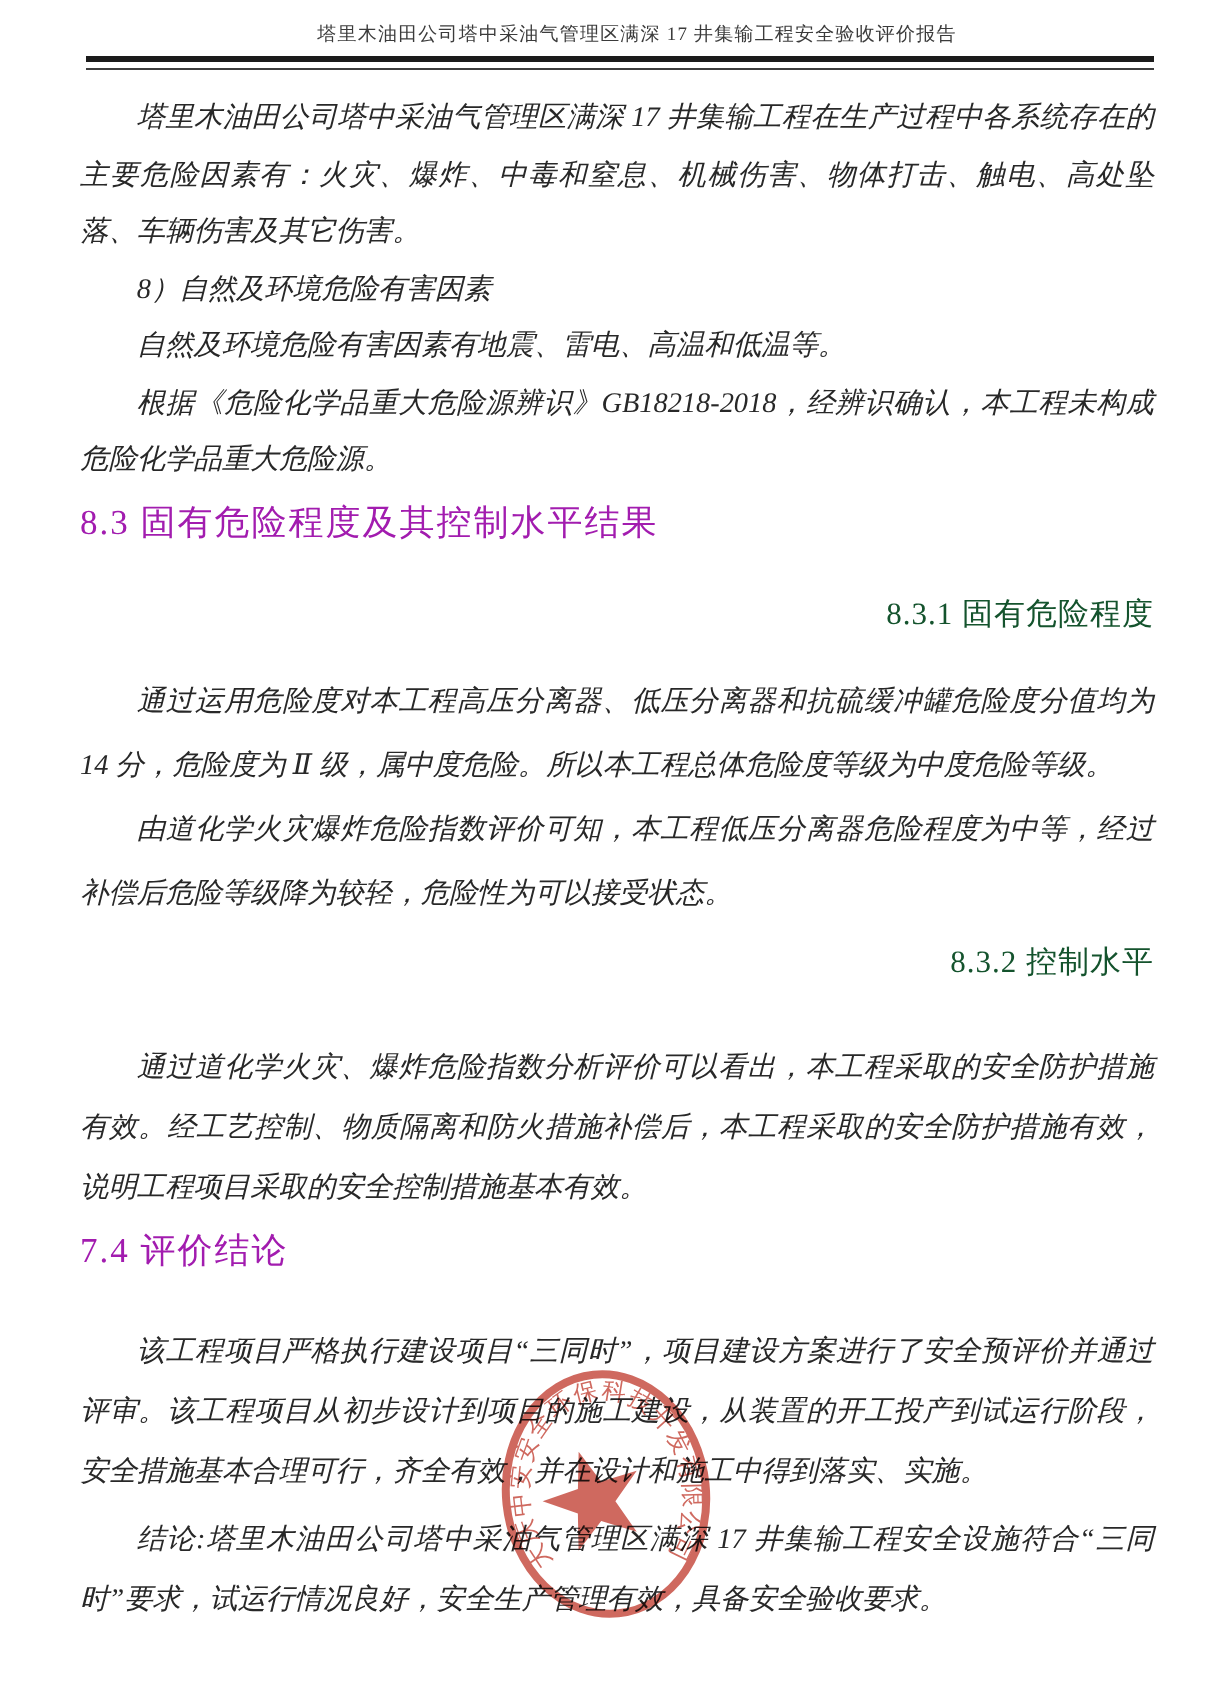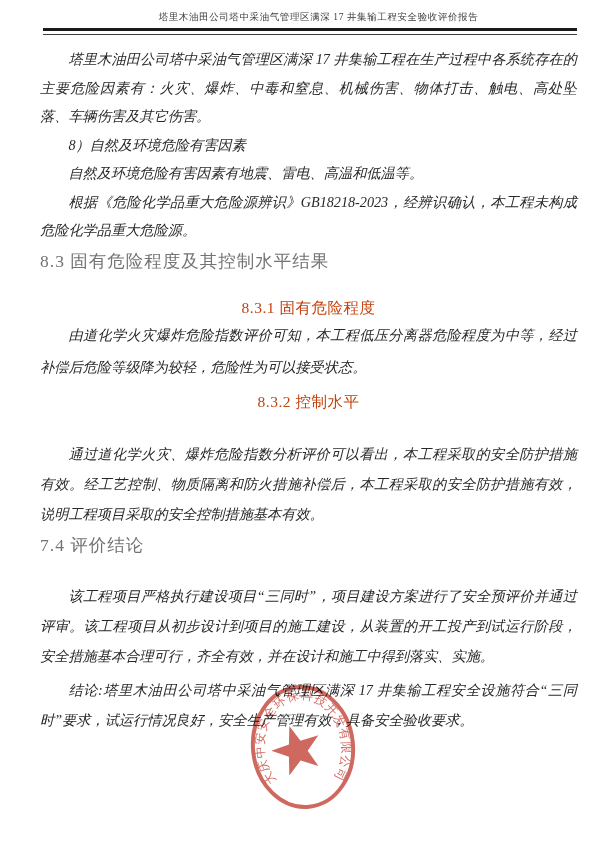--- a/index.html
+++ b/index.html
@@ -38,28 +38,28 @@
   p.lh32 { line-height:32px; }
   p.lh30 { line-height:30px; }
   .mt4  { margin-top:4px  !important; }
   .mt8  { margin-top:8px  !important;font-family:Liberation Serif, serif; }
   .mt16 { margin-top:16px !important; }
   .mt24 { margin-top:24px !important; }
   .mt26 { margin-top:26px !important; }
   h2.section {
     font-size:17.5px; font-weight:normal;
     margin:4px 0 0; line-height:24px;
-    letter-spacing:1px; color:#737373;
+    letter-spacing:1px; color:#a21caf;
     text-align:left;
   }
   h3.subsection {
     font-size:15.5px; font-weight:normal;
     margin:24px 0 0; line-height:22px;
-    letter-spacing:0.5px; color:#c2410c;
-    text-align:center;
+    letter-spacing:0.5px; color:#14532d;
+    text-align:right;
   }
   .stamp {
     position:absolute; left:240px; top:678px;
     width:130px; height:140px;
     opacity:0.82;
     mix-blend-mode:multiply;
     pointer-events:none;
   }
   .stamp svg { width:100%; height:100%; }
   .seal-text {
@@ -78,26 +78,27 @@
 
   <div class="doc-body">
 
     <p>塔里木油田公司塔中采油气管理区满深 17 井集输工程在生产过程中各系统存在的主要危险因素有：火灾、爆炸、中毒和窒息、机械伤害、物体打击、触电、高处坠落、车辆伤害及其它伤害。</p>
 
     <p>8）自然及环境危险有害因素</p>
 
     <p>自然及环境危险有害因素有地震、雷电、高温和低温等。</p>
 
 
-    <p>根据《危险化学品重大危险源辨识》GB18218-2023，经辨识确认，本工程未构成危险化学品重大危险源。</p>
+    <p>根据《危险化学品重大危险源辨识》GB18218-2018，经辨识确认，本工程未构成危险化学品重大危险源。</p>
 
     <h2 class="section mt4">8.3 固有危险程度及其控制水平结果</h2>
 
     <h3 class="subsection">8.3.1 固有危险程度</h3>
 
+    <p class="lh32 mt16">通过运用危险度对本工程高压分离器、低压分离器和抗硫缓冲罐危险度分值均为 14 分，危险度为 Ⅱ 级，属中度危险。所以本工程总体危险度等级为中度危险等级。</p>
 
     <p class="lh32">由道化学火灾爆炸危险指数评价可知，本工程低压分离器危险程度为中等，经过补偿后危险等级降为较轻，危险性为可以接受状态。</p>
 
     <h3 class="subsection mt8">8.3.2 控制水平</h3>
 
     <p class="lh30 mt26">通过道化学火灾、爆炸危险指数分析评价可以看出，本工程采取的安全防护措施有效。经工艺控制、物质隔离和防火措施补偿后，本工程采取的安全防护措施有效，说明工程项目采取的安全控制措施基本有效。</p>
 
     <h2 class="section mt4">7.4 评价结论</h2>
 
     <p class="lh30 mt24">该工程项目严格执行建设项目“三同时”，项目建设方案进行了安全预评价并通过评审。该工程项目从初步设计到项目的施工建设，从装置的开工投产到试运行阶段，安全措施基本合理可行，齐全有效，并在设计和施工中得到落实、实施。</p>

